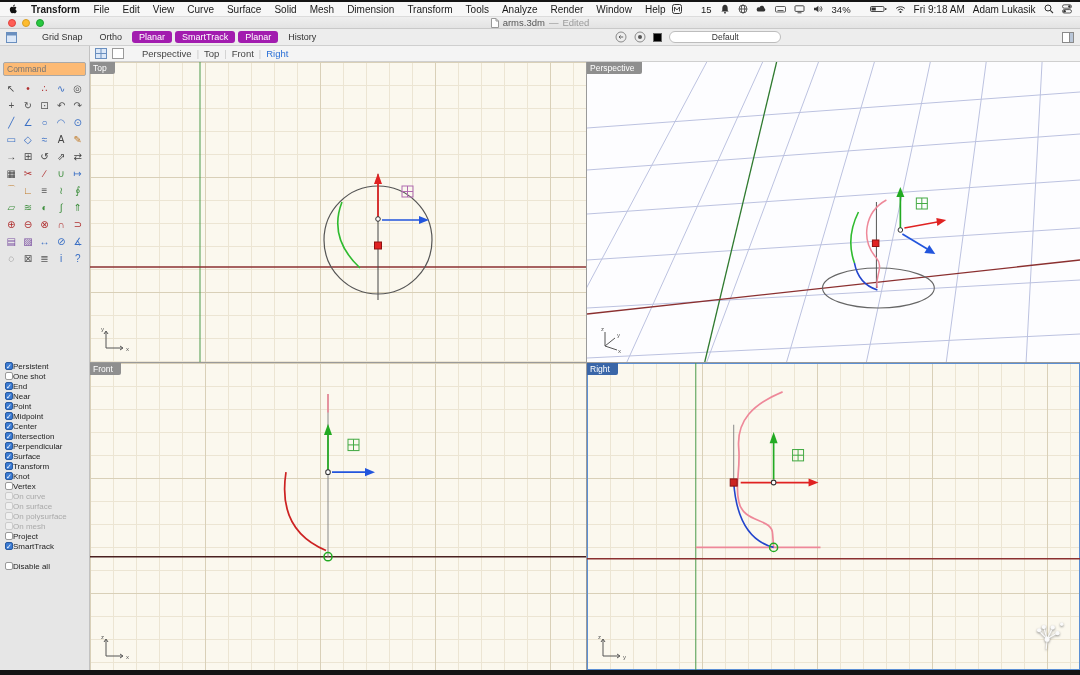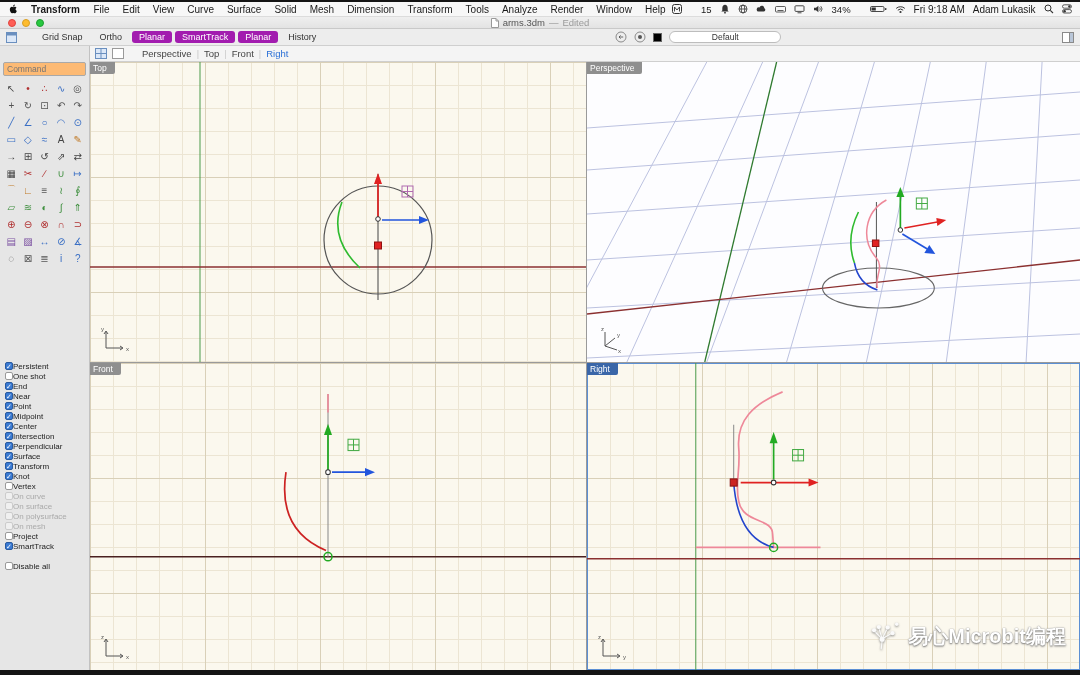--- a/index.html
+++ b/index.html
@@ -592,21 +592,20 @@
                 <line x1="16" y1="20" x2="21" y2="10"></line>
                   <line x1="16" y1="20" x2="25" y2="15"></line>
               </g>
               <circle cx="7.5" cy="11" r="2.3" fill="#fafafa"></circle>
                 <circle cx="12.5" cy="7.5" r="2.3" fill="#fafafa"></circle>
               <circle cx="22" cy="8" r="2.3" fill="#fafafa"></circle>
                 <circle cx="27" cy="14" r="2.3" fill="#fafafa"></circle>
               <circle cx="16" cy="20.5" r="2.7" fill="#fafafa"></circle>
                 <circle cx="31.5" cy="4.5" r="1.8" fill="#fafafa"></circle>
             </svg>
-            <span>易心Microbit编程</span>
           </div>
         </div>
 
       </div>
     </div>
   </div>
 
 
   <div class="edge-bottom"></div>
 </div>

